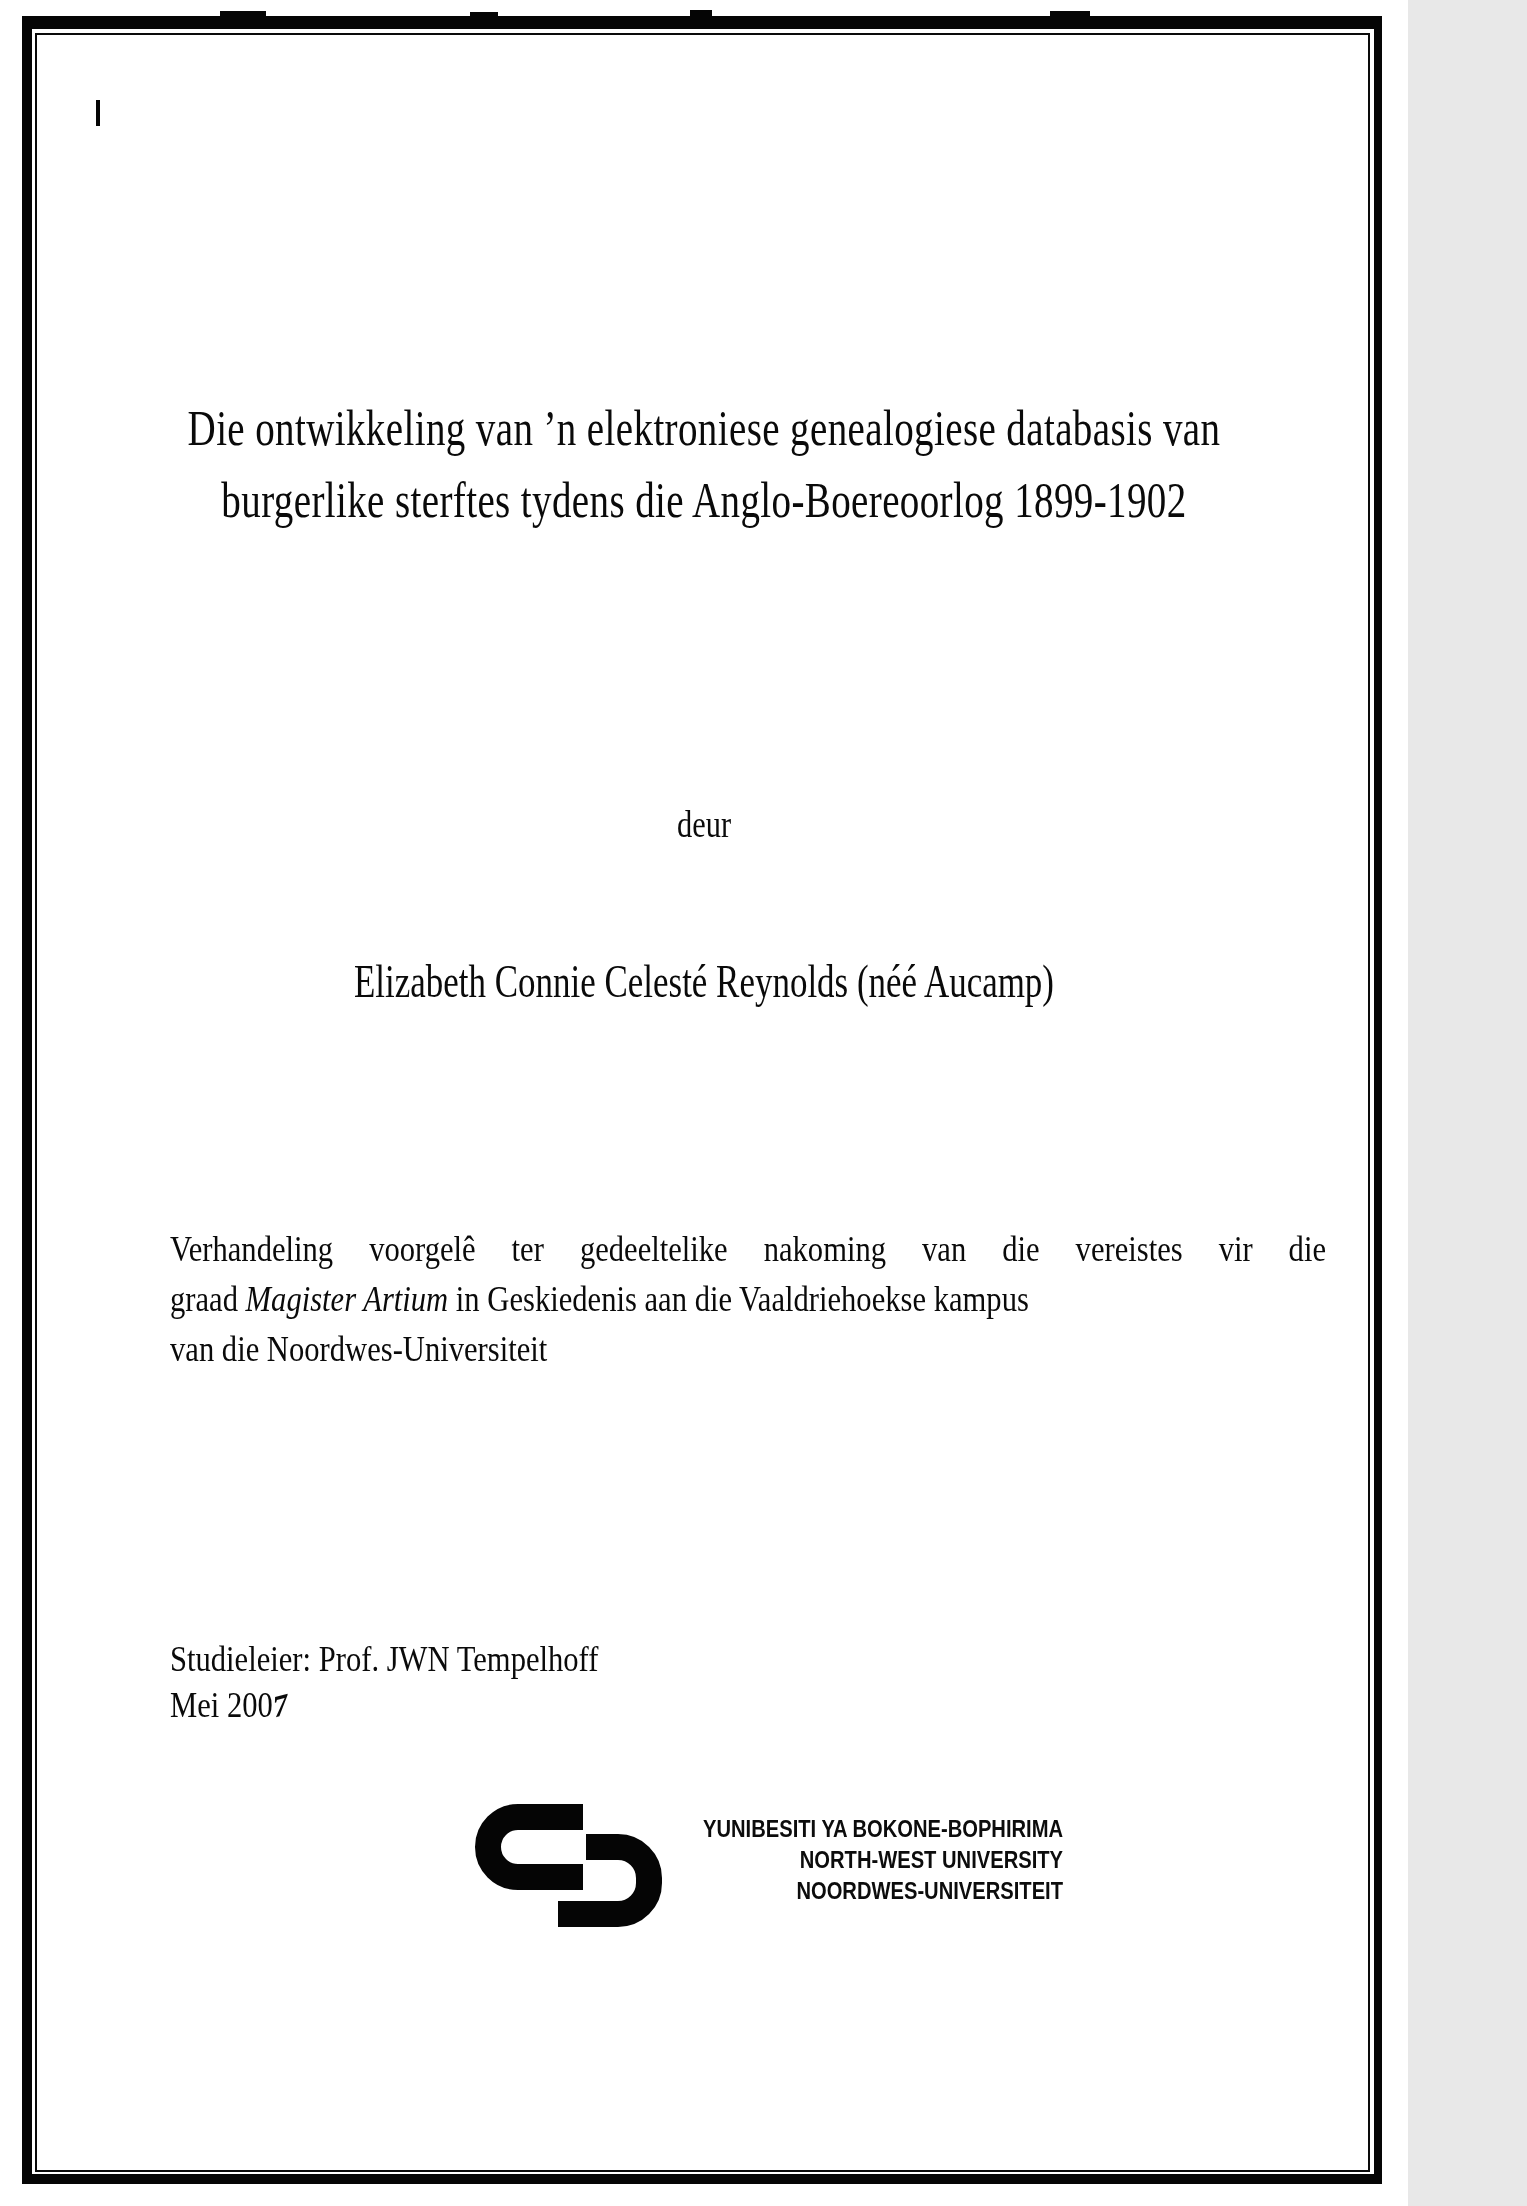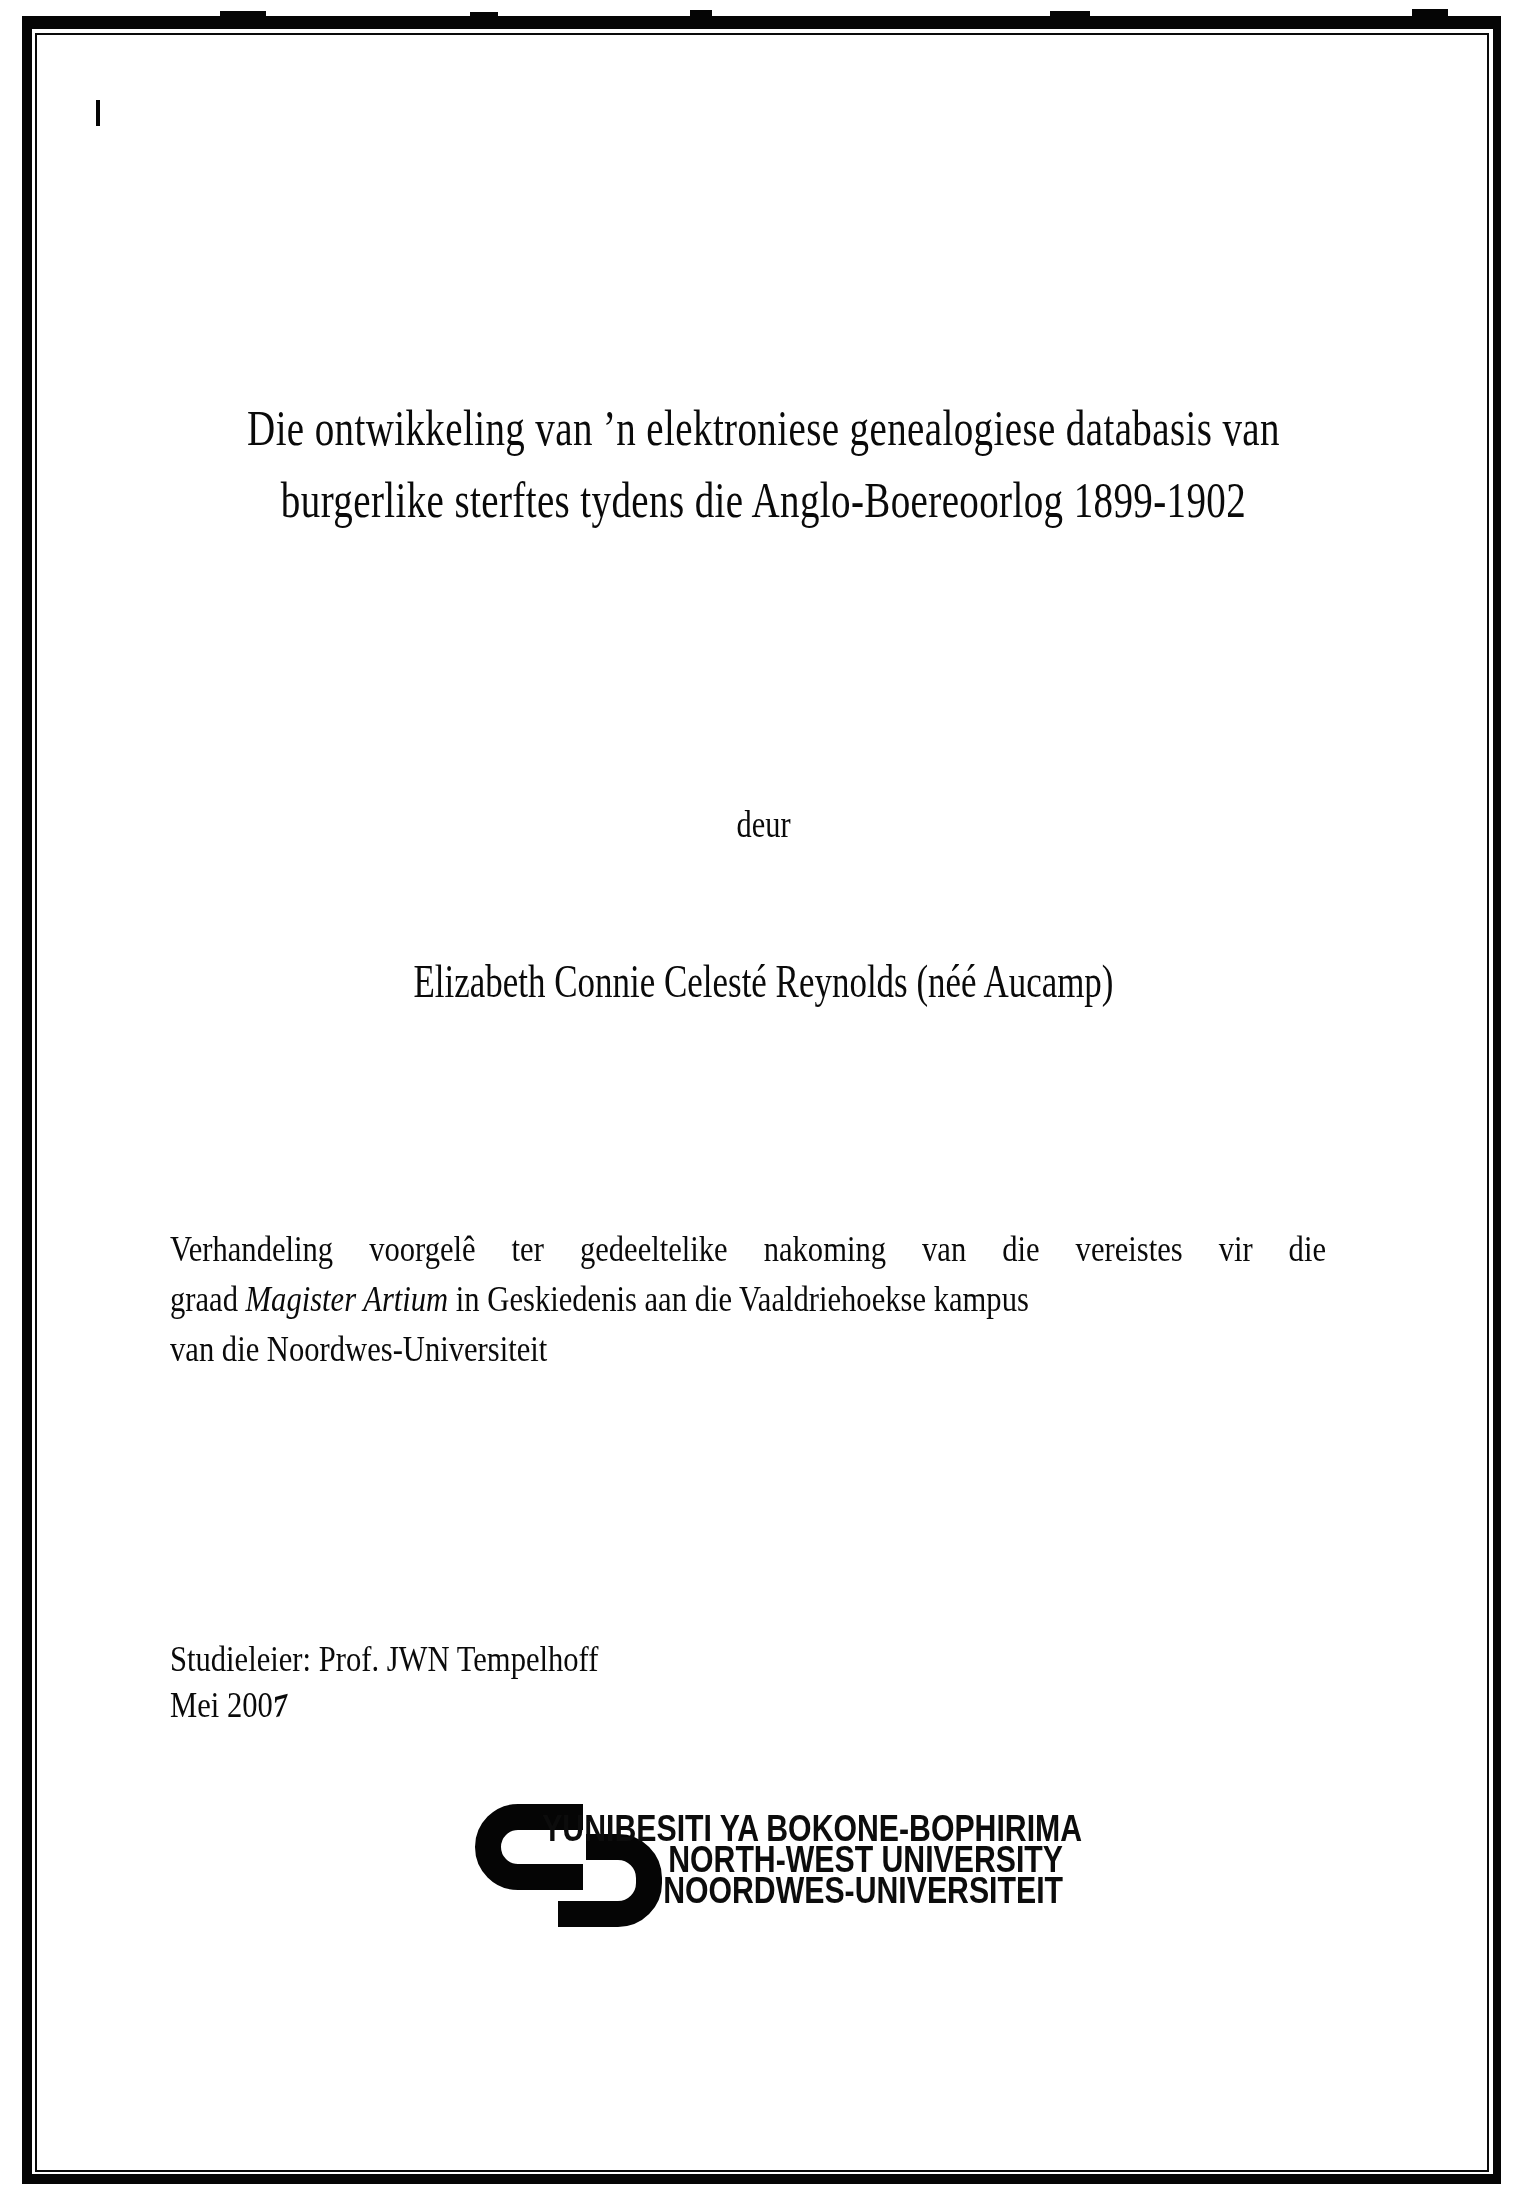--- a/index.html
+++ b/index.html
@@ -1,18 +1,18 @@
 <!DOCTYPE html>
 <html><head>
 <meta charset="utf-8">
 <style>
   html,body{margin:0;padding:0;background:#e8e8e8;}
   .page{
     position:relative;
-    width:1527px;height:2206px;
+    width:1408px;height:2206px;
     background:#ffffff;
     overflow:hidden;
     font-family:"Liberation Serif", serif;
     color:#0a0a0a;
     text-decoration:underline;
   }
   
   .frame-outer{
     position:absolute;left:22px;top:16px;right:26px;bottom:22px;
     border-style:solid;border-color:#050505;
@@ -64,21 +64,21 @@
     display:inline-block;font-weight:bold;
     transform:rotate(-12deg) skewX(-14deg) scaleY(0.85);
     transform-origin:50% 60%;
   }
   .logo{position:absolute;left:473px;top:1800px;width:600px;height:140px;}
   .logo-mark{position:absolute;left:0;top:4px;}
   .logo-text{
     position:absolute;top:13px;right:10px;width:620px;
     text-align:right;
     font-family:"Liberation Sans", sans-serif;
-    font-weight:bold;font-size:36px;line-height:31px;
+    font-weight:bold;font-size:24px;line-height:31px;
     color:#0c0c0c;
   }
   .logo-line{transform:scaleX(0.84);transform-origin:100% 50%;white-space:nowrap;}
 </style>
 </head>
 <body>
 
 <div class="page">
 
   <div class="frame-outer"></div>

